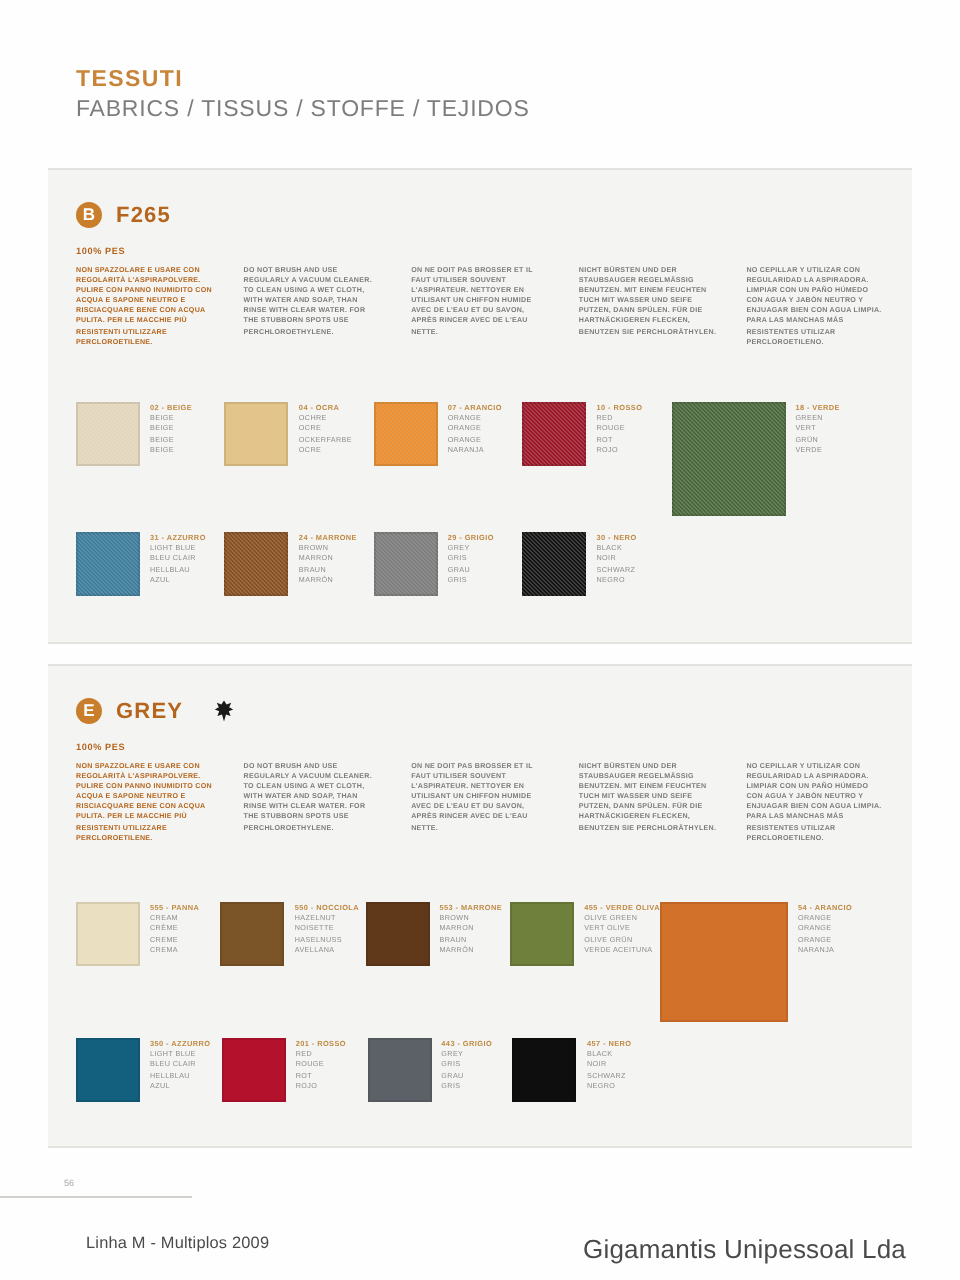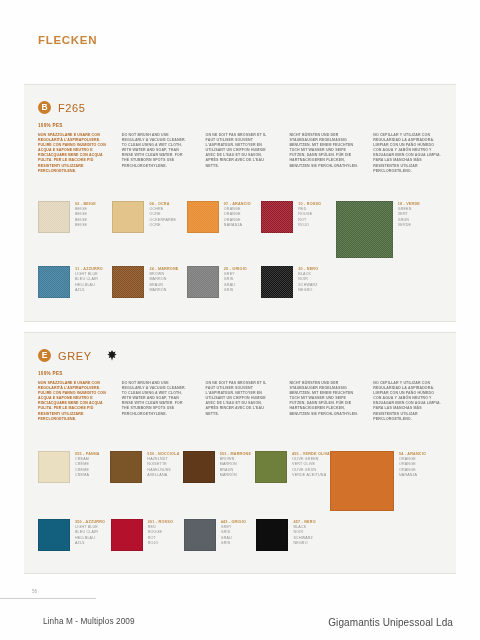--- a/index.html
+++ b/index.html
@@ -71,21 +71,21 @@
     color: #ffffff;
     font-size: 8.5px;
     font-weight: bold;
     display: flex;
     align-items: center;
     justify-content: center;
     line-height: 1;
   }
   .sec-code {
     font-size: 11px;
-    font-weight: normal;
+    font-weight: bold;
     letter-spacing: 0.6px;
     color: #b5651d;
   }
   .sec-mark {
     width: 10px; height: 11px;
     position: relative;
     margin-left: 8px;
   }
   .sec-mark svg { display:block; }
 
@@ -222,33 +222,34 @@
     position: absolute;
     left: 27px; top: 0;
     font-size: 8.2px;
     color: #4a4a4a;
     letter-spacing: 0.1px;
     padding-left: 16px;
   }
   .footer-right {
     position: absolute;
     right: 27px; top: 0;
-    font-size: 10px;
+    font-size: 13px;
     color: #4a4a4a;
     letter-spacing: 0.1px;
     text-align: right;
   }
 </style>
 </head>
 <body>
 
 <div class="page">
 
   <div class="doc-header">
-    <div class="title-it">FLECKEN</div>
+    <div class="title-it">TESSUTI</div>
+    <div class="title-tr">FABRICS / TISSUS / STOFFE / TEJIDOS</div>
   </div>
 
   <div class="panel" id="panel-1">
 
     <div class="sec-head">
       <div class="badge">B</div>
       <div class="sec-code">F265</div>
     </div>
 
     <div class="pes" id="pes-1">100% PES</div>

